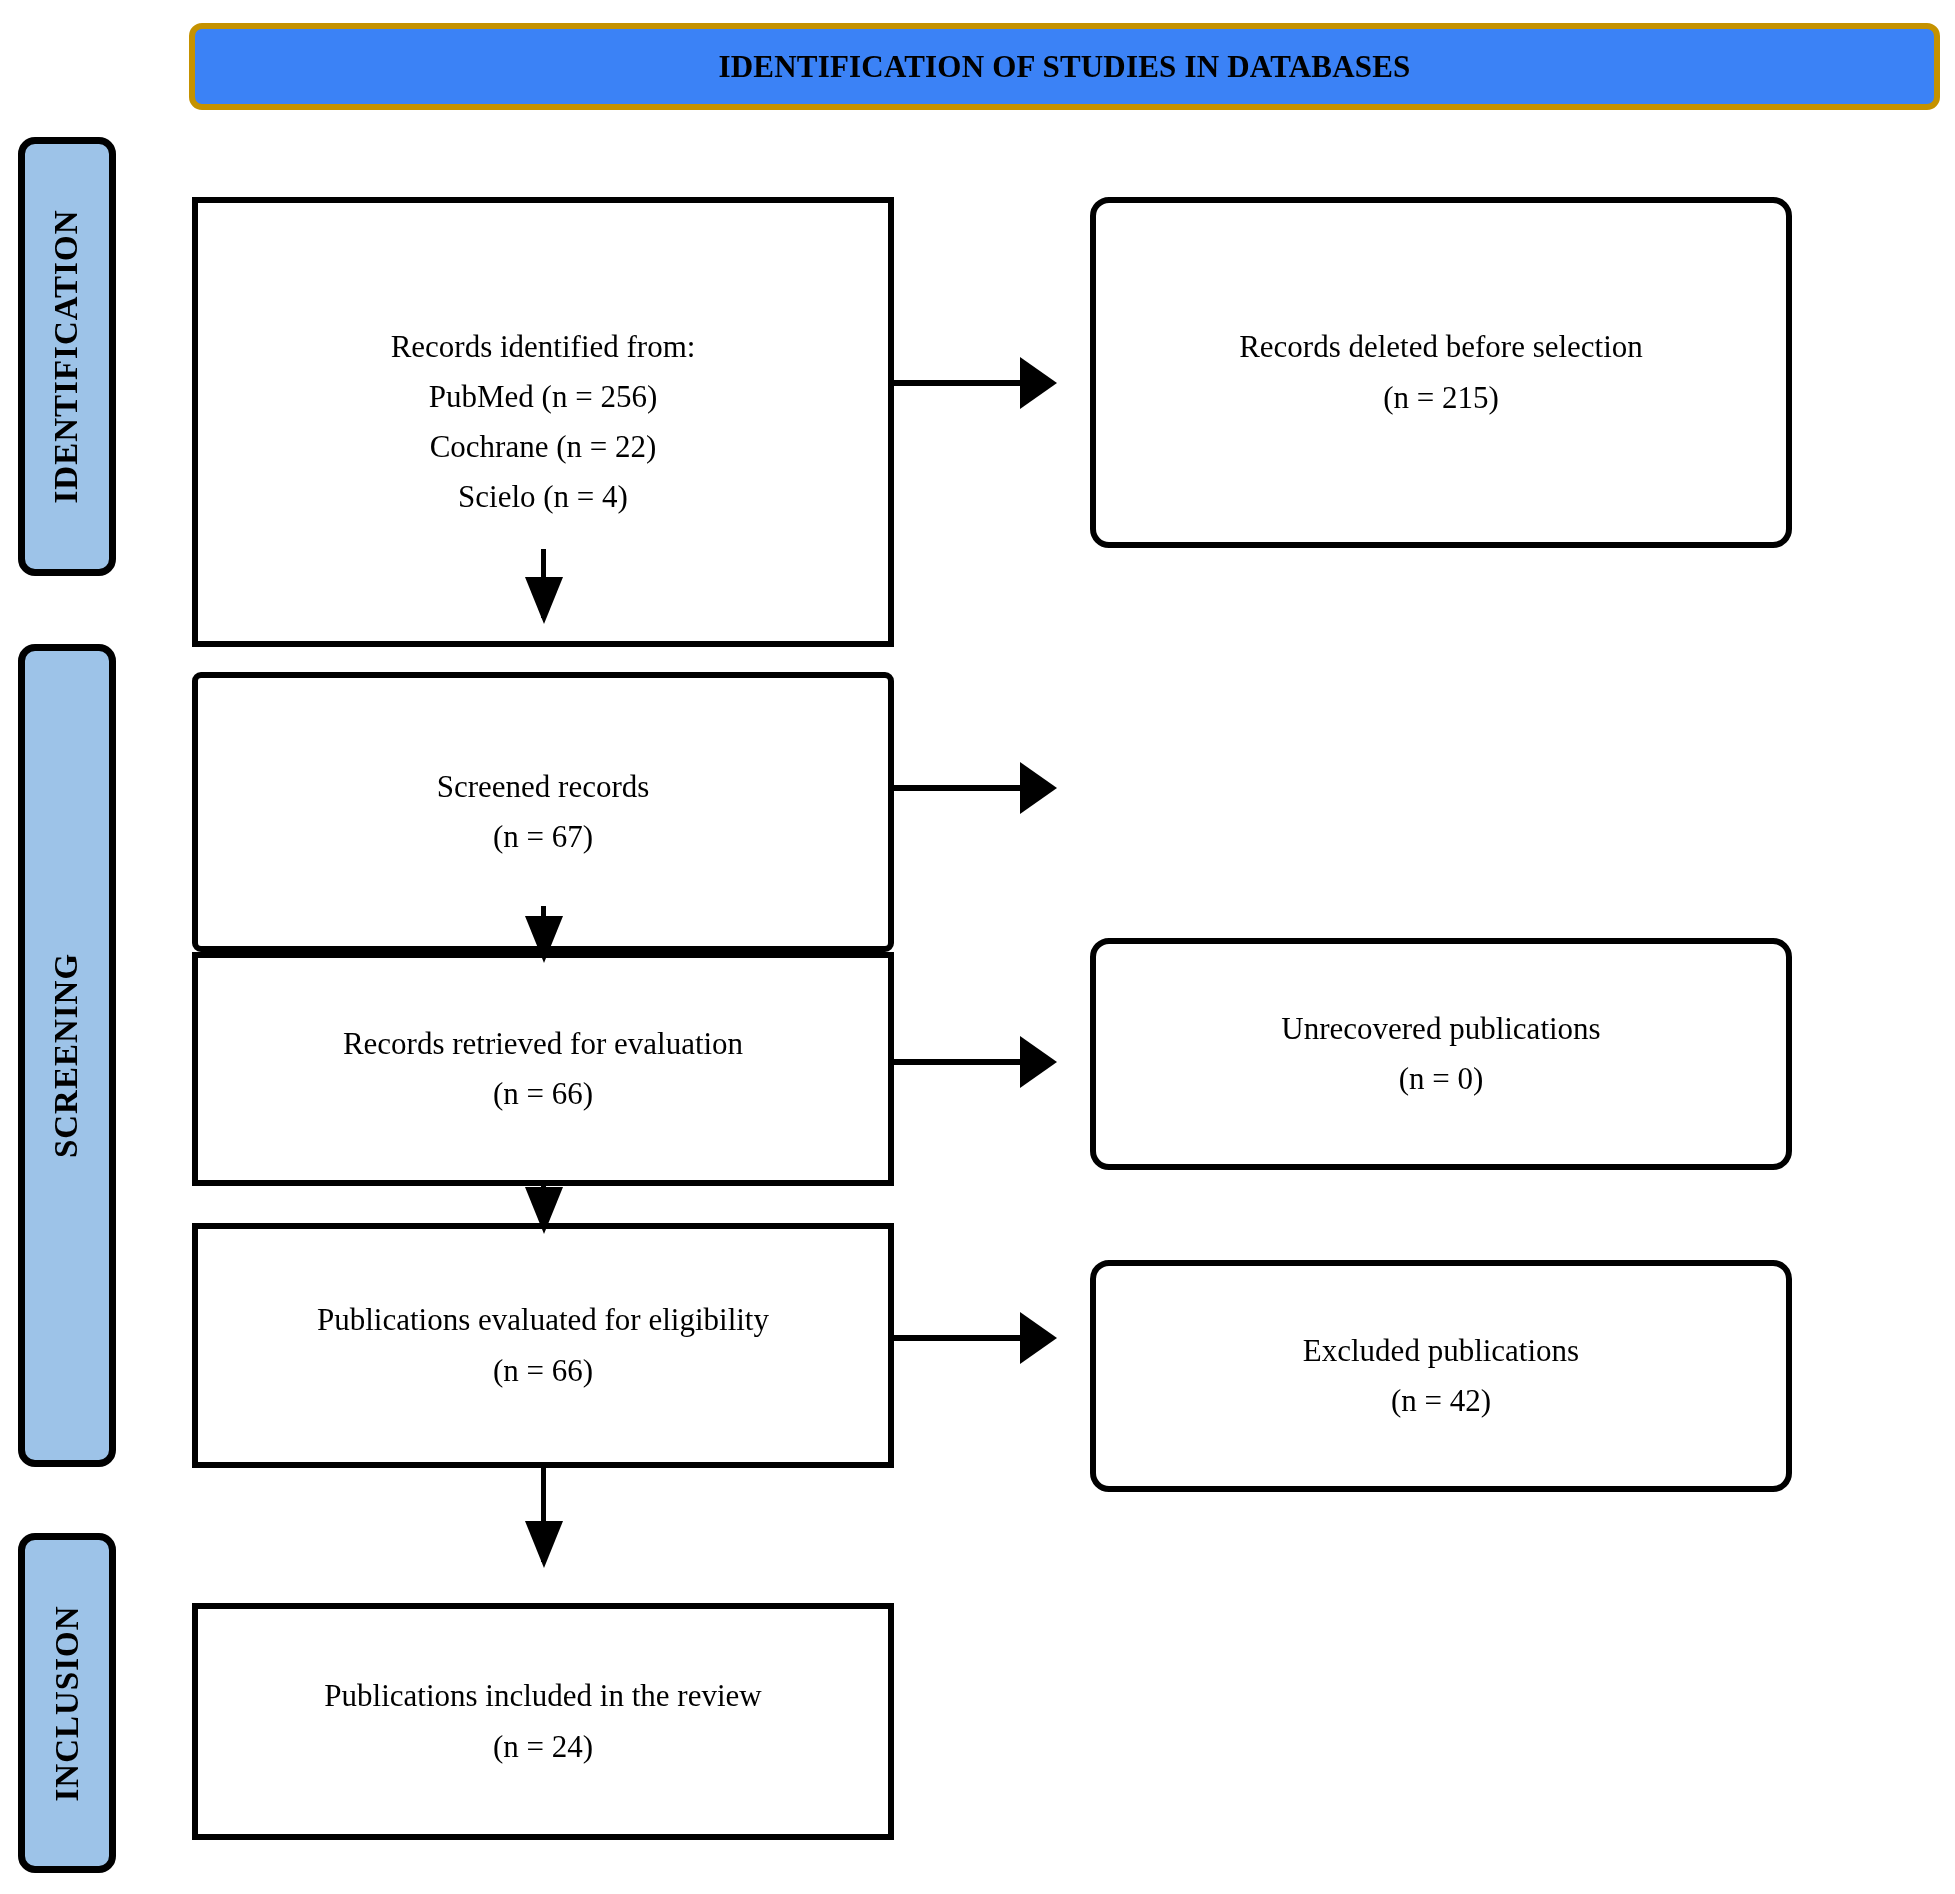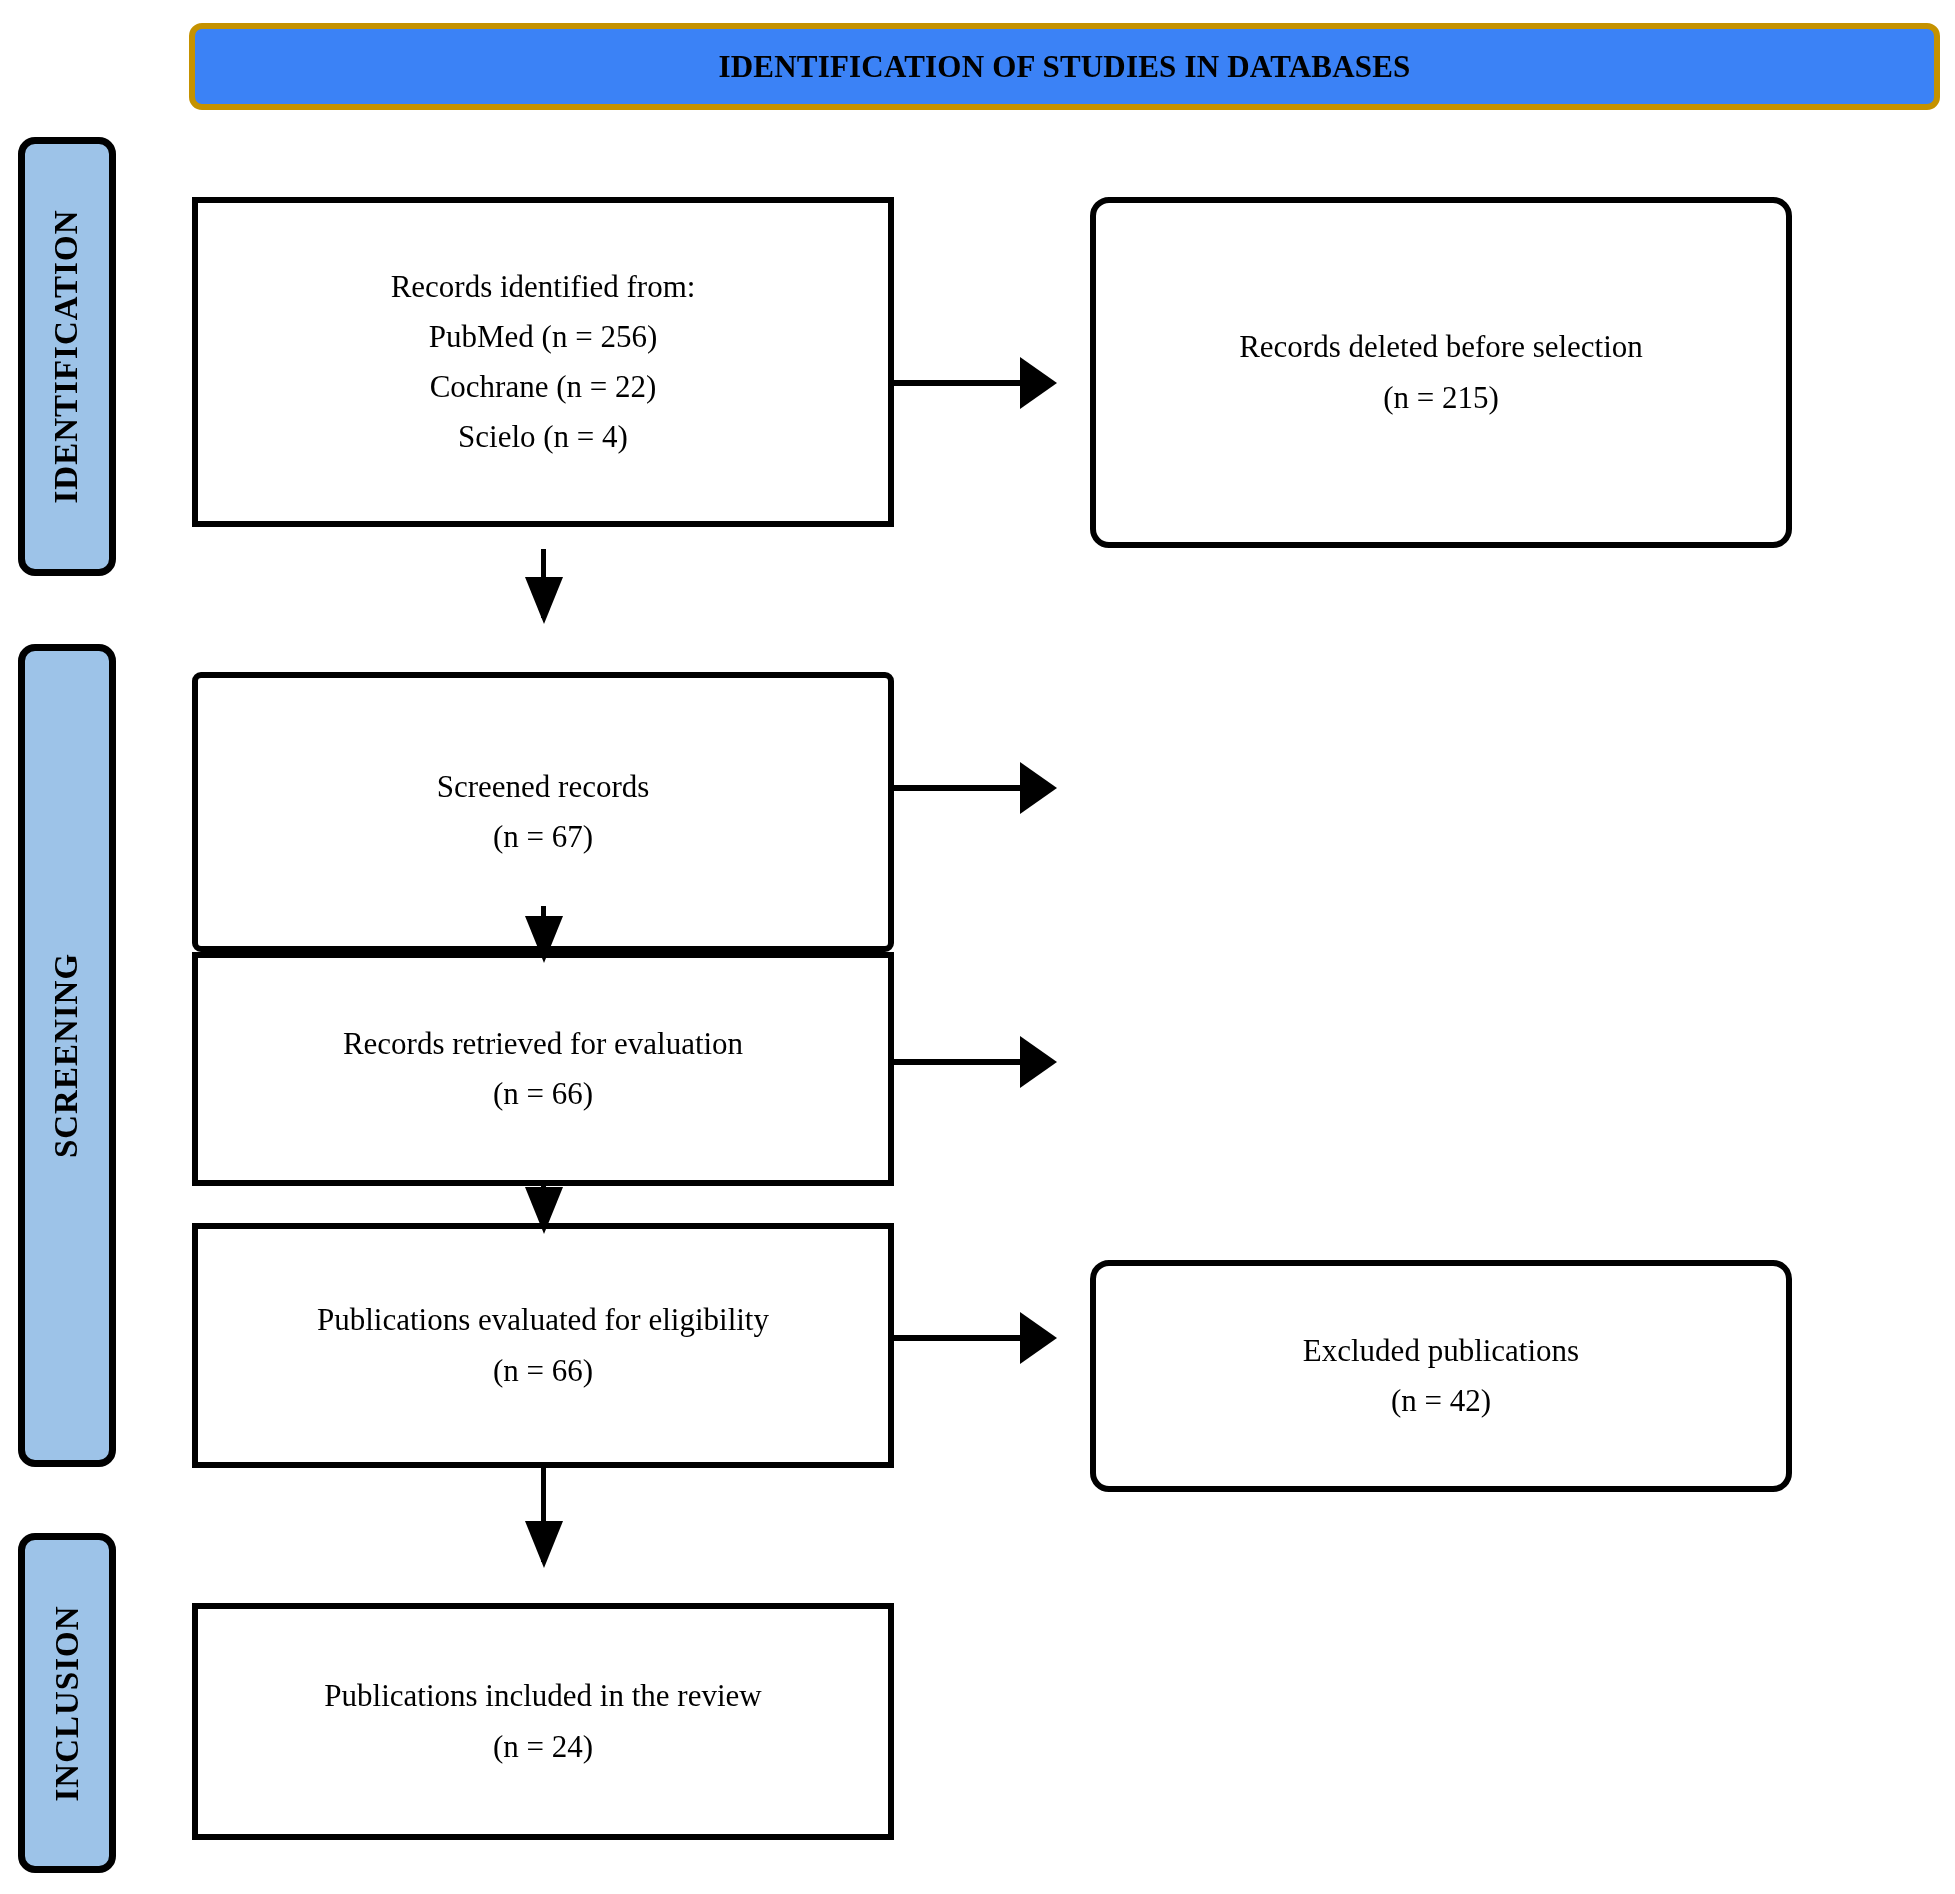--- a/index.html
+++ b/index.html
@@ -81,21 +81,21 @@
     line-height: 1.62;
     padding: 0 15px;
   }
   .box .ln { display: block; white-space: nowrap; }
 
   
   .col-left  { left: 192px;  width: 702px; }
   .col-right { left: 1090px; width: 702px; border-radius: 19px; }
 
   
-  #box-identified    { top: 197px;  height: 330px; }
+  #box-identified    { top: 197px;  height: 450px; }
   #box-deleted       { top: 197px;  height: 351px; }
   #box-screened      { top: 672px; height: 280px; border-radius: 9px; }
   #box-excluded-rec  { top: 672px; height: 217px; }
   #box-retrieved     { top: 952px; height: 234px; }
   #box-unrecovered   { top: 938px; height: 232px; }
   #box-eligibility   { top: 1223px; height: 245px; }
   #box-excluded-pub  { top: 1212px; height: 232px; margin-top: 48px; }
   #box-included      { top: 1603px; height: 237px; }
 
   
@@ -164,20 +164,24 @@
 
   <div class="box col-left" id="box-screened">
     <span class="ln">Screened records</span>
     <span class="ln">(n = 67)</span>
   </div>
 
   <div class="box col-left" id="box-retrieved">
     <span class="ln">Records retrieved for evaluation</span>
     <span class="ln">(n = 66)</span>
   </div>
+  <div class="box col-right" id="box-unrecovered">
+    <span class="ln">Unrecovered publications</span>
+    <span class="ln">(n = 0)</span>
+  </div>
 
   <div class="box col-left" id="box-eligibility">
     <span class="ln">Publications evaluated for eligibility</span>
     <span class="ln">(n = 66)</span>
   </div>
   <div class="box col-right" id="box-excluded-pub">
     <span class="ln">Excluded publications</span>
     <span class="ln">(n = 42)</span>
   </div>
 

